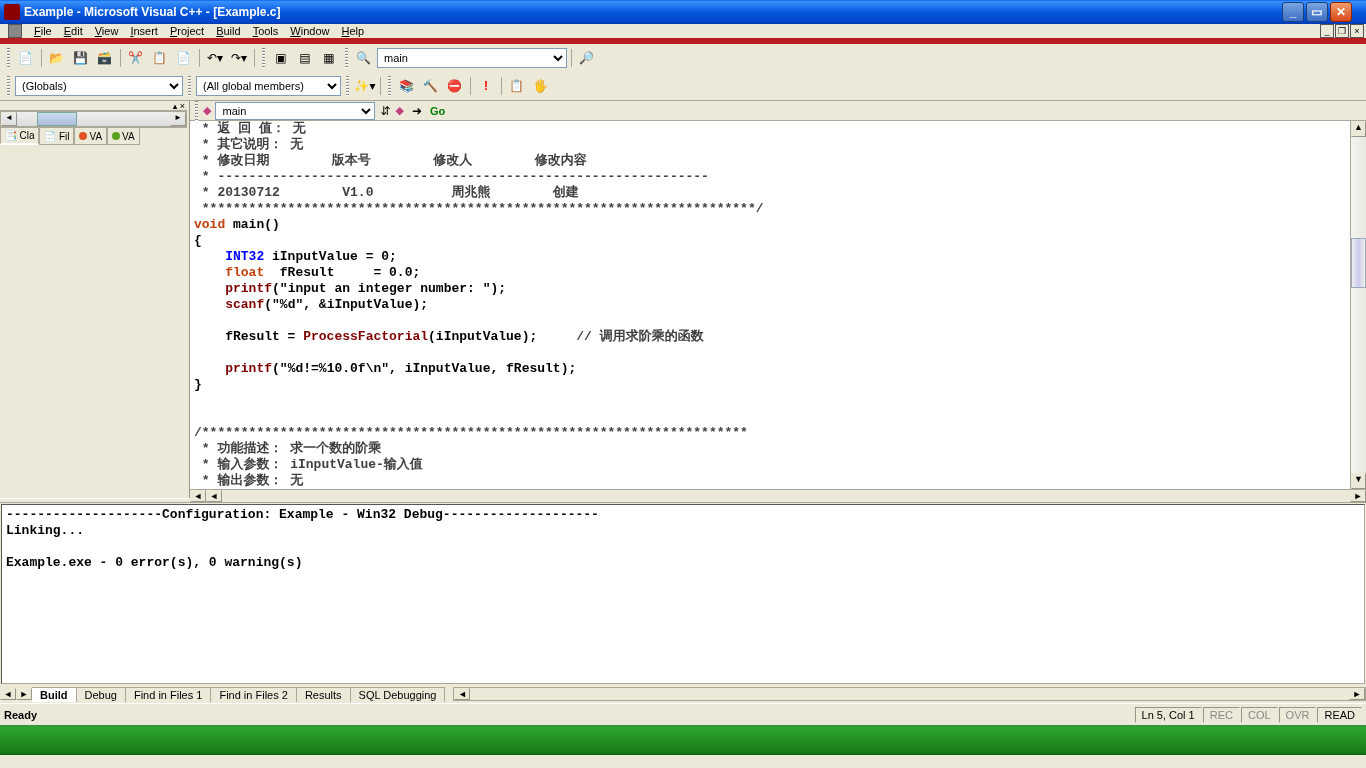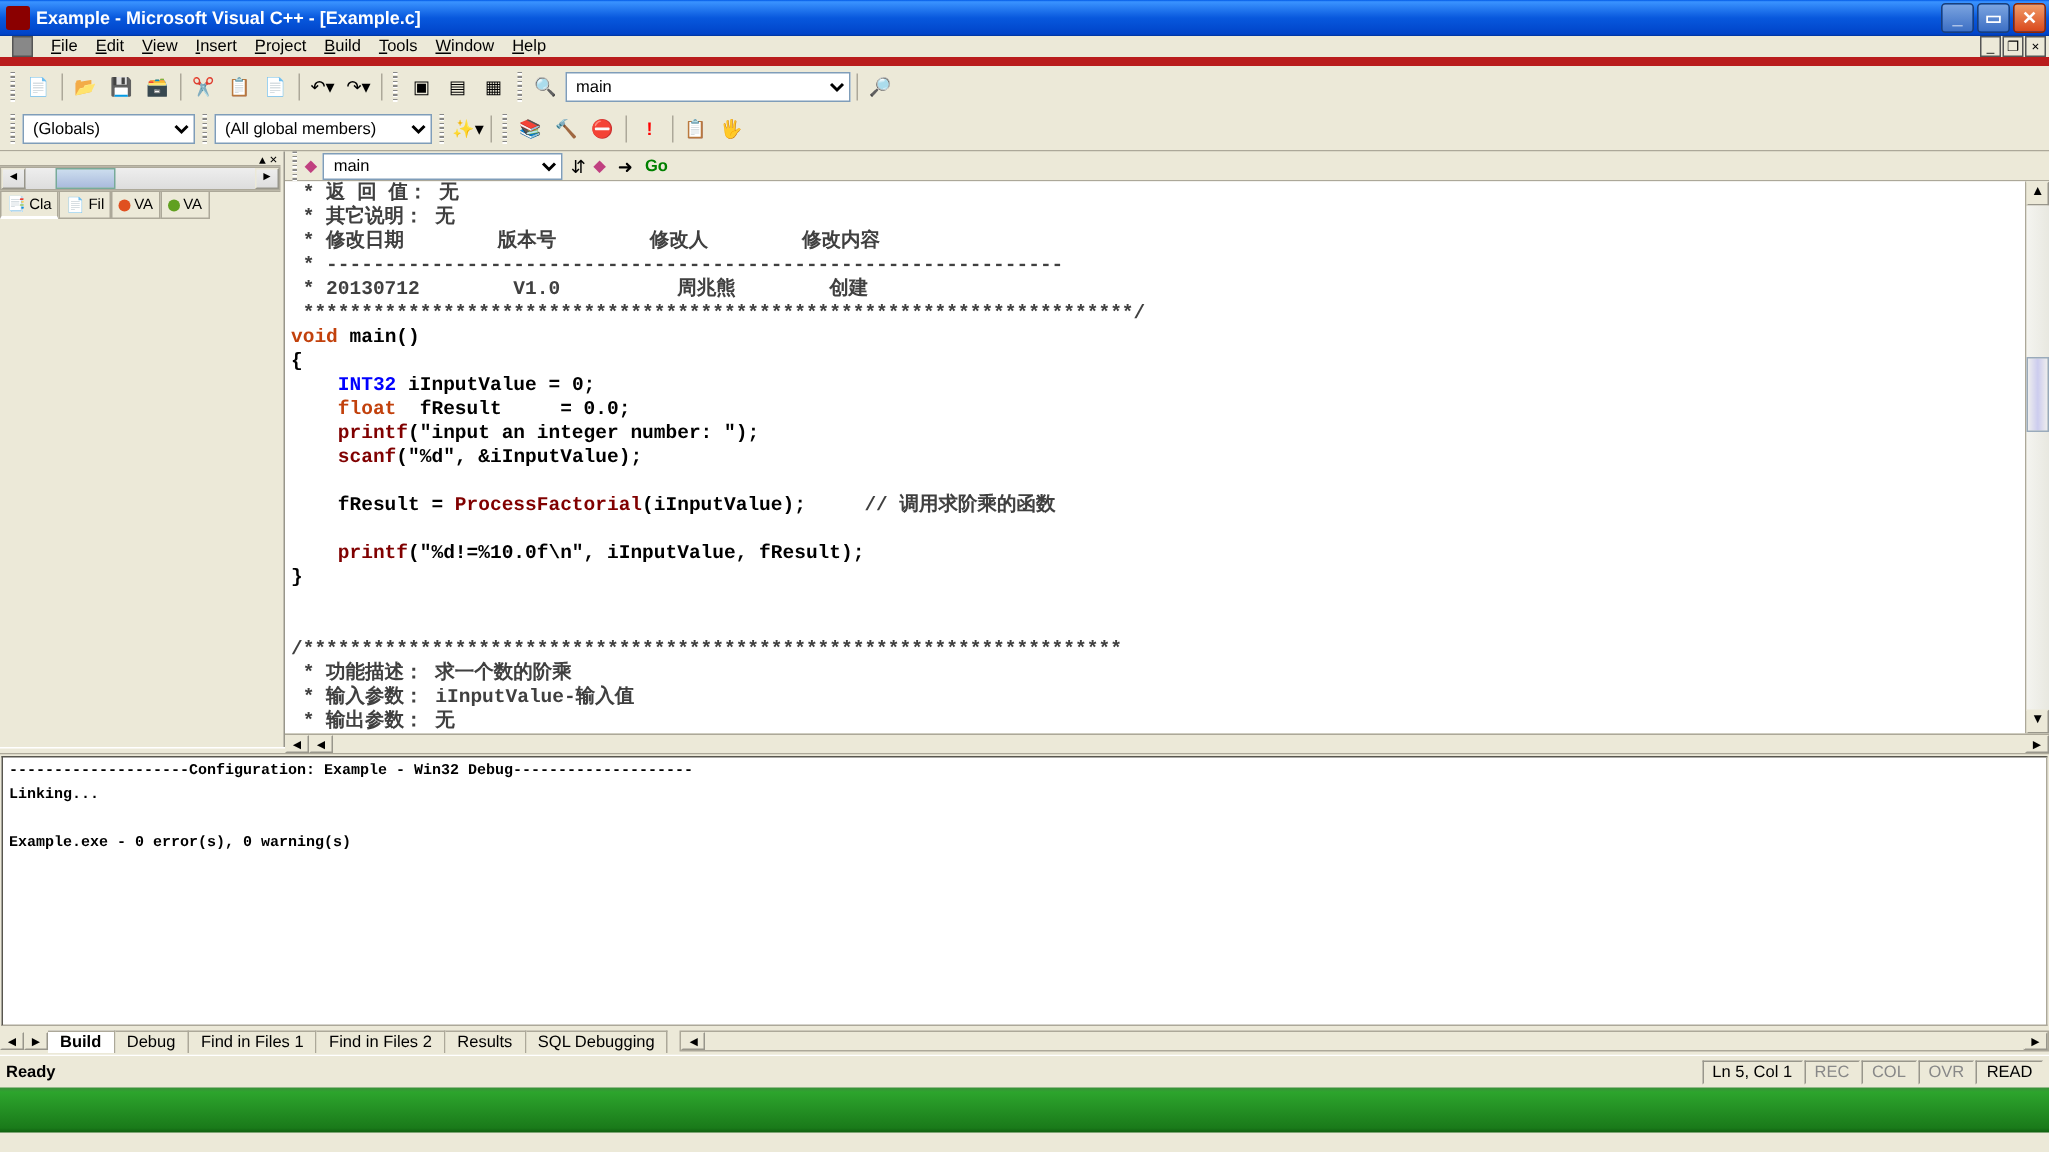--- a/index.html
+++ b/index.html
@@ -1,19 +1,19 @@
 <!DOCTYPE html>
 <html><head>
 <meta charset="utf-8">
 <style>
 * { margin: 0; padding: 0; box-sizing: border-box; }
 body { font-family: "Tahoma", "MS Sans Serif", sans-serif; font-size: 11px; background: #ece9d8; overflow: hidden; width: 1366px; height: 768px; }
 
 
-.titlebar { background: linear-gradient(to bottom, #0058e6 0%, #3a93ff 5%, #0858dd 50%, #0043c8 95%, #003399 100%); height: 24px; display: flex; align-items: center; padding: 0 2px 0 4px; color: white; font-weight: bold; font-size: 12px; }
+.titlebar { background: linear-gradient(to bottom, #0058e6 0%, #3a93ff 5%, #0858dd 50%, #0043c8 95%, #003399 100%); height: 24px; display: flex; align-items: center; padding: 0 14px 0 4px; color: white; font-weight: bold; font-size: 12px; }
 .titlebar .icon { width: 16px; height: 16px; background: #8b0000; border-radius: 2px; margin-right: 4px; display: inline-block; }
 .titlebar-text { flex: 1; }
 .winbtn { width: 22px; height: 20px; margin-left: 2px; background: linear-gradient(to bottom, #7ba4e0, #3c6fc4); border: 1px solid #1a3f7a; border-radius: 3px; color: white; font-weight: bold; font-size: 12px; display: flex; align-items: center; justify-content: center; cursor: pointer; }
 .winbtn.close { background: linear-gradient(to bottom, #f19d6a, #d9481b); border-color: #8f2500; }
 
 
 .menubar { background: #ece9d8; height: 20px; display: flex; align-items: center; padding-left: 8px; border-bottom: 6px solid #b91c1c; }
 .menubar .sys { width: 14px; height: 14px; background: #888; margin-right: 6px; border: 1px solid #555; }
 .menuitem { padding: 2px 6px; cursor: pointer; }
 .menuitem u { text-decoration: underline; }
@@ -64,21 +64,21 @@
 .vscroll .arrow { height: 16px; border: 1px outset #ece9d8; text-align: center; font-size: 9px; }
 .vscroll .track { height: calc(100% - 32px); background: linear-gradient(to right, #f4f4f0, #e8e8e0); position: relative; }
 .vscroll .thumb { position: absolute; top: 30%; height: 50px; left: 0; right: 0; background: linear-gradient(to right, #eee, #cce 50%, #eee); border: 1px solid #9ab; }
 .hscroll-row { height: 16px; background: #ece9d8; display: flex; border-top: 1px solid #aca899; }
 .hscroll-row .arrow { width: 16px; border: 1px outset #ece9d8; text-align: center; font-size: 9px; }
 .hscroll-row .track { flex: 1; }
 
 
 .splitter-h { height: 5px; background: #ece9d8; border-top: 1px solid #fff; border-bottom: 1px solid #aca899; cursor: ns-resize; }
 .output-pane { height: 200px; display: flex; flex-direction: column; background: #ece9d8; }
-.output-body { flex: 1; background: white; border: 1px inset #aca899; margin: 1px; font-family: "Courier New", monospace; font-size: 10px; line-height: 16px; padding: 2px 4px; white-space: pre; overflow: hidden; font-weight: bold; }
+.output-body { flex: 1; background: white; border: 1px inset #aca899; margin: 1px; font-family: "Courier New", monospace; font-size: 13px; line-height: 16px; padding: 2px 4px; white-space: pre; overflow: hidden; font-weight: bold; }
 .output-tabs-row { height: 18px; display: flex; align-items: center; background: #ece9d8; }
 .otab-nav { width: 16px; text-align: center; border: 1px outset #ece9d8; font-size: 9px; }
 .otab { padding: 1px 8px; border-right: 1px solid #aca899; border-top: 1px solid #aca899; background: #ece9d8; font-size: 11px; cursor: pointer; }
 .otab.active { background: white; font-weight: bold; }
 .out-hscroll { flex: 1; display: flex; margin-left: 8px; border: 1px solid #aca899; }
 .out-hscroll .arrow { width: 16px; border: 1px outset #ece9d8; font-size: 9px; text-align: center; }
 
 
 .statusbar { height: 22px; background: #ece9d8; border-top: 1px solid #fff; display: flex; align-items: center; padding: 0 4px; font-size: 11px; }
 .status-left { flex: 1; font-weight: bold; }
@@ -140,21 +140,21 @@
     <span class="tgrip"></span>
     <div class="tbtn">🔍</div>
     <select class="tcombo" style="width:190px">
       <option>main</option>
     </select>
     <span class="tsep"></span>
     <div class="tbtn">🔎</div>
   </div>
   <div class="toolbar-row">
     <span class="tgrip"></span>
-    <select class="tcombo" style="width:115px">
+    <select class="tcombo" style="width:168px">
       <option>(Globals)</option>
     </select>
     <span class="tgrip"></span>
     <select class="tcombo" style="width:145px">
       <option>(All global members)</option>
     </select>
     <span class="tgrip"></span>
     <div class="tbtn">✨▾</div>
     <span class="tsep"></span>
     <span class="tgrip"></span>

